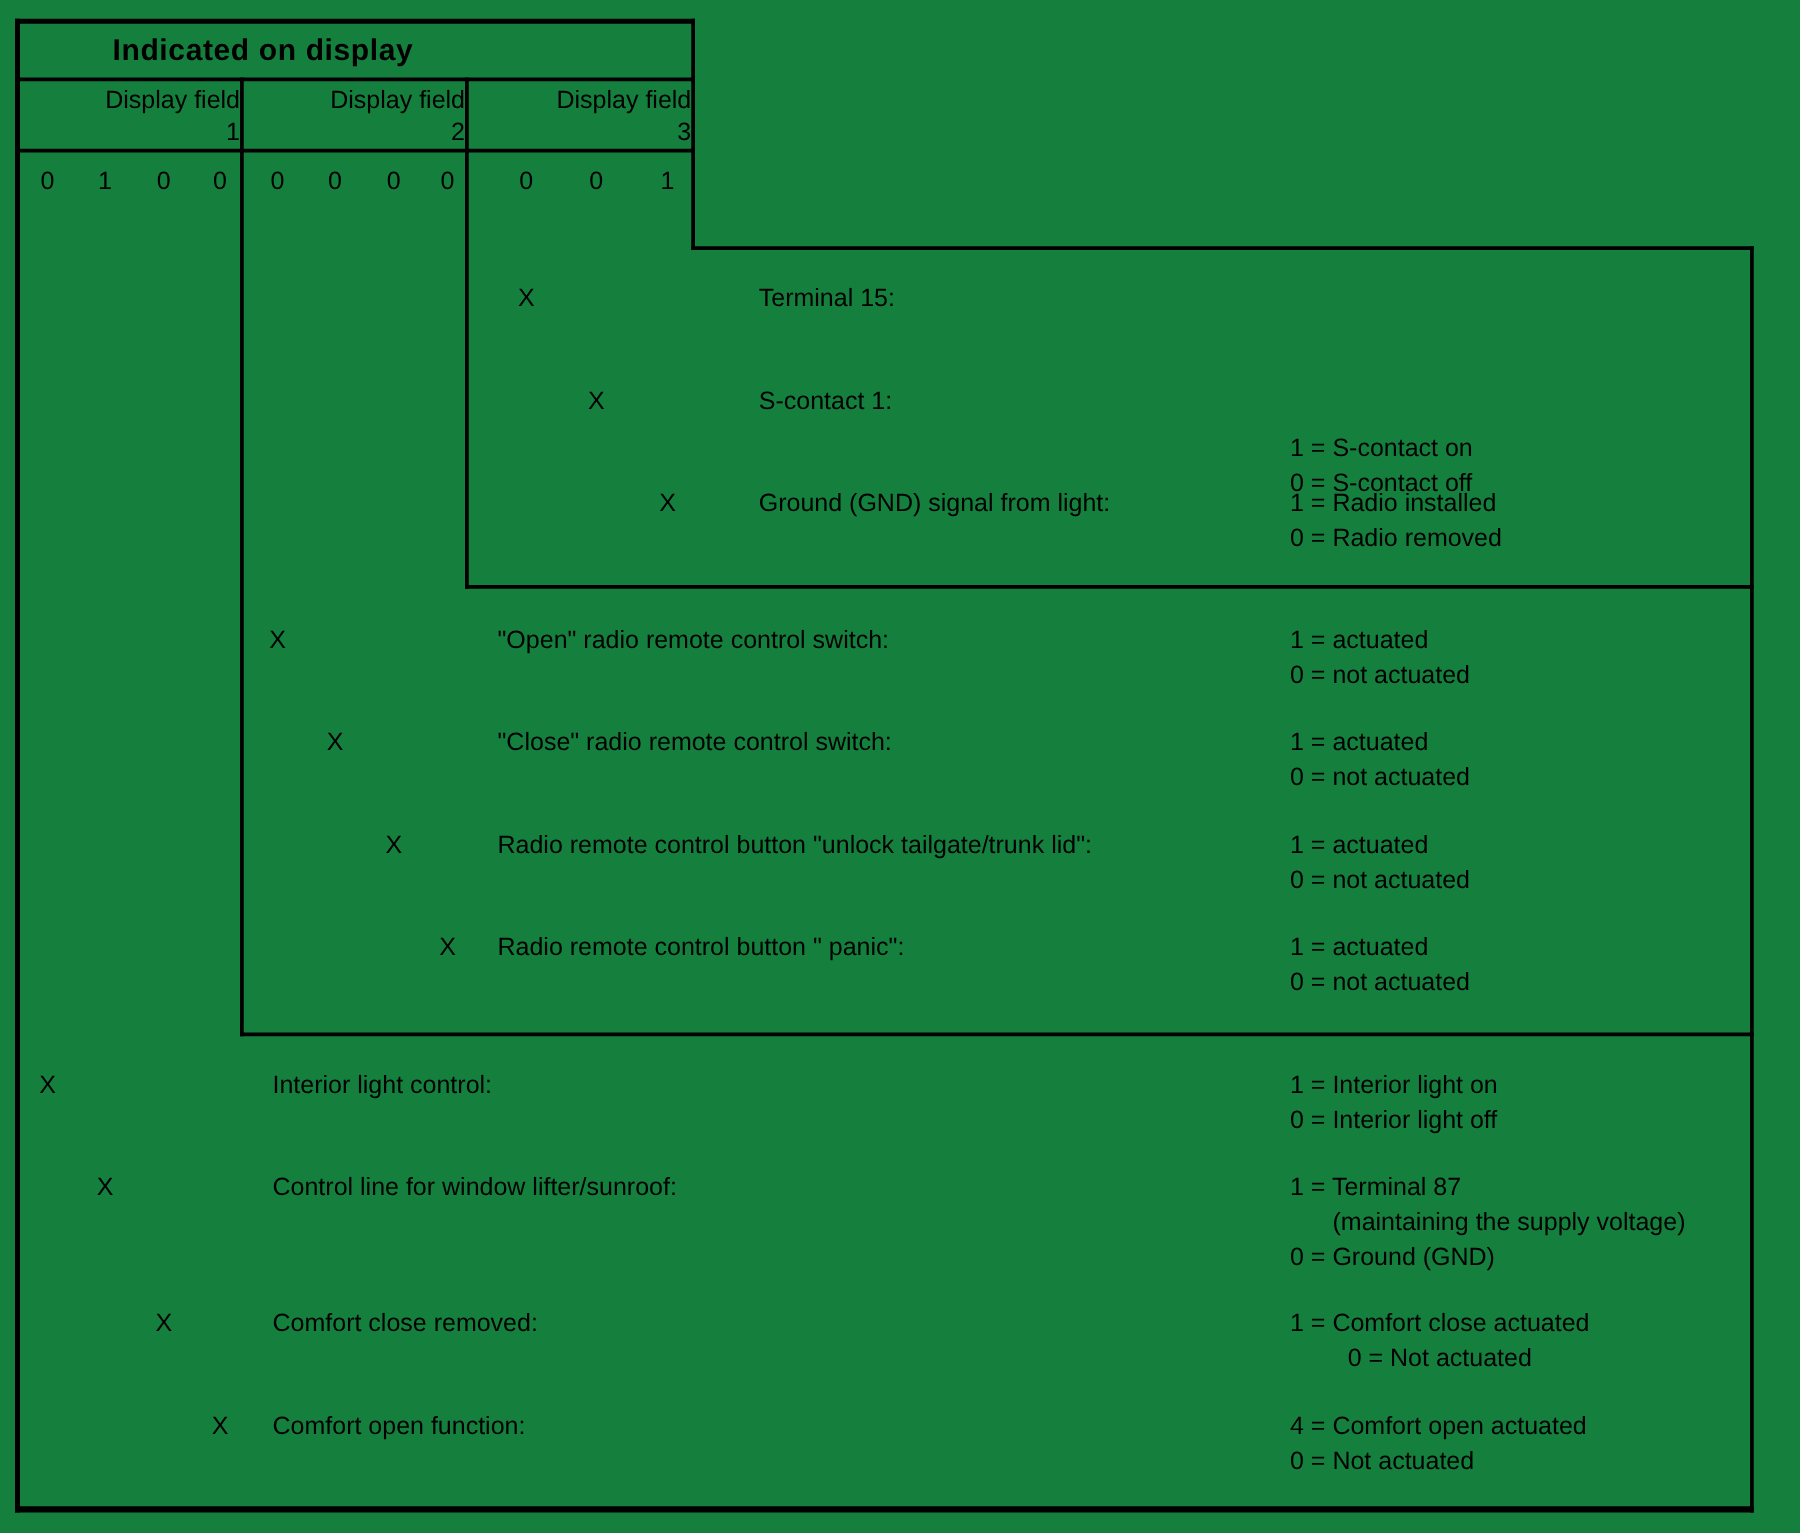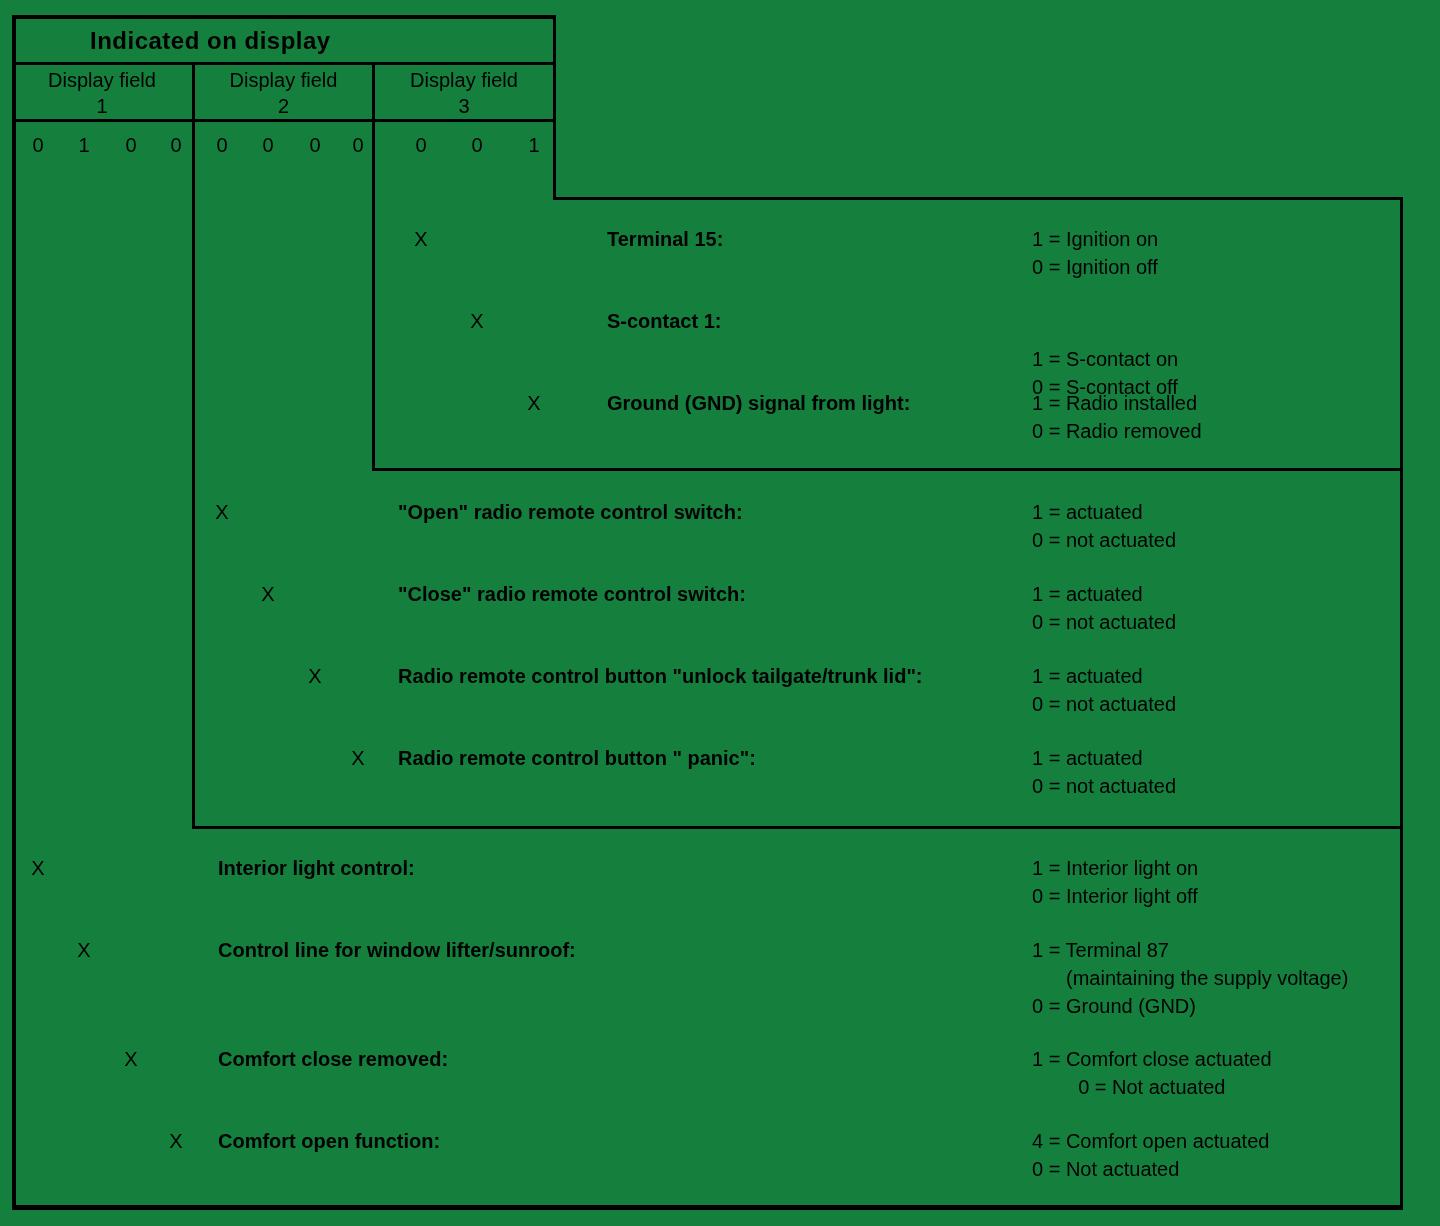--- a/index.html
+++ b/index.html
@@ -8,33 +8,33 @@
     font-family:"Liberation Sans","DejaVu Sans",sans-serif;color:#000;
     overflow:hidden;
   }
   .ln{position:absolute;background:#000;}
   .title{
     position:absolute;left:12px;top:19px;width:544px;height:43px;
     line-height:43px;font-size:24px;font-weight:bold;padding-left:78px;
     box-sizing:border-box;letter-spacing:0.5px;
   }
   .colhead{
-    position:absolute;top:66px;height:53px;text-align:center;
+    position:absolute;top:66px;height:53px;text-align:right;
     font-size:20px;line-height:26px;padding-top:1px;box-sizing:border-box;
   }
   .bit{
     position:absolute;top:131px;width:20px;line-height:28px;
     text-align:center;font-size:20px;
   }
   .xmark{
     position:absolute;width:24px;line-height:28px;text-align:center;
     font-size:20px;
   }
   .lbl{
-    position:absolute;font-size:20px;line-height:28px;white-space:nowrap;font-weight:bold;
+    position:absolute;font-size:20px;line-height:28px;white-space:nowrap;
   }
   .vals{
     position:absolute;left:1032px;font-size:20px;line-height:28px;
     white-space:nowrap;
   }
   .vals .indent{padding-left:34px;}
 </style>
 </head>
 <body>
 
@@ -77,24 +77,20 @@
   <div class="bit" style="left:258px;">0</div>
   <div class="bit" style="left:305px;">0</div>
   <div class="bit" style="left:348px;">0</div>
 
   <div class="bit" style="left:411px;">0</div>
   <div class="bit" style="left:467px;">0</div>
   <div class="bit" style="left:524px;">1</div>
 
   <div class="xmark" style="left:409px;top:225px;">X</div>
   <div class="lbl" style="left:607px;top:225px;">Terminal 15:</div>
-  <div class="vals" style="top:225px;">
-    <div>1 = Ignition on</div>
-    <div>0 = Ignition off</div>
-  </div>
 
   <div class="xmark" style="left:465px;top:307px;">X</div>
   <div class="lbl" style="left:607px;top:307px;">S-contact 1:</div>
   <div class="vals" style="top:307px;margin-top:38px;">
     <div>1 = S-contact on</div>
     <div>0 = S-contact off</div>
   </div>
 
   <div class="xmark" style="left:522px;top:389px;">X</div>
   <div class="lbl" style="left:607px;top:389px;">Ground (GND) signal from light:</div>

